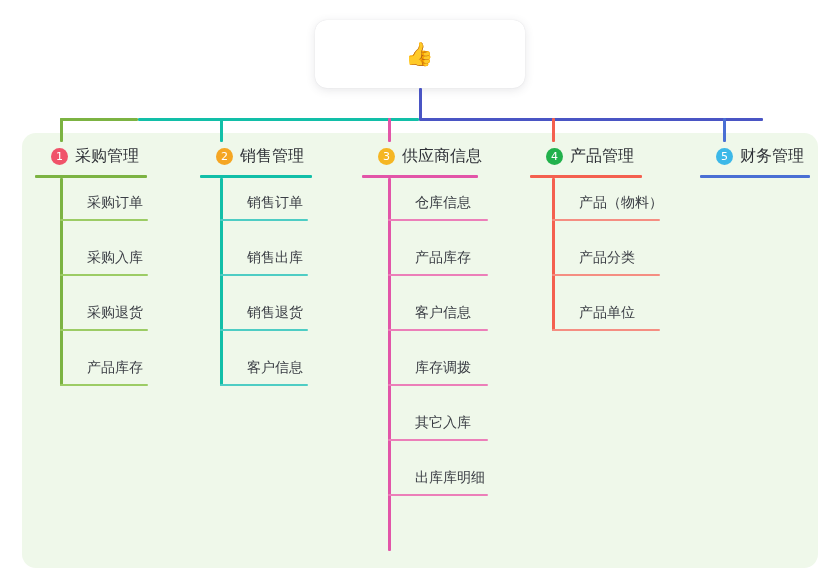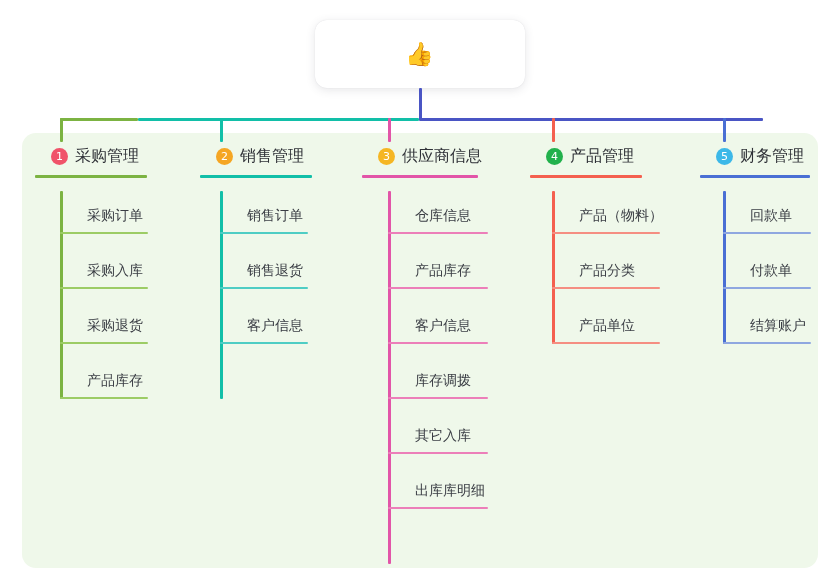--- a/index.html
+++ b/index.html
@@ -100,21 +100,20 @@
     color: #2f3137;
     white-space: nowrap;
   }
   .col-underline {
     height: 3px;
     border-radius: 1px;
     margin-top: 6px;
   }
   .col-body {
     position: relative;
-    margin-top: 13px;
   }
   .spine {
     position: absolute;
     left: 0;
     top: 0;
     width: 3px;
     border-radius: 1px;
   }
   .leaf {
     position: relative;
@@ -190,20 +189,24 @@
         <span class="col-title">销售管理</span>
       </div>
       <div class="col-underline" style="width: 112px; background: rgb(18, 191, 168);"></div>
       <div class="col-body" style="height: 220px; margin-left: 20px;">
         <div class="spine" style="height: 208px; background: rgb(18, 191, 168);"></div>
         <div class="leaf">
           <span class="leaf-label">销售订单</span>
           <div class="leaf-underline" style="width: 88px; background: rgb(78, 205, 196);"></div>
         </div>
         <div class="leaf">
+          <span class="leaf-label">销售出库</span>
+          <div class="leaf-underline" style="width: 88px; background: rgb(78, 205, 196);"></div>
+        </div>
+        <div class="leaf">
           <span class="leaf-label">销售退货</span>
           <div class="leaf-underline" style="width: 88px; background: rgb(78, 205, 196);"></div>
         </div>
         <div class="leaf">
           <span class="leaf-label">客户信息</span>
           <div class="leaf-underline" style="width: 88px; background: rgb(78, 205, 196);"></div>
         </div>
       </div>
     </div>
     <div class="vline" style="left: 388px; top: 118px; height: 24px; background: rgb(226, 85, 168);"></div>
@@ -264,29 +267,14 @@
         </div>
       </div>
     </div>
     <div class="vline" style="left: 723px; top: 118px; height: 24px; background: rgb(74, 111, 212);"></div>
     <div class="column" style="left: 700px;">
       <div class="col-header">
         <span class="badge" style="background: rgb(60, 184, 232);">5</span>
         <span class="col-title">财务管理</span>
       </div>
       <div class="col-underline" style="width: 110px; background: rgb(74, 111, 212);"></div>
-      <div class="col-body" style="height: 165px; margin-left: 23px;">
-        <div class="spine" style="height: 153px; background: rgb(74, 111, 212);"></div>
-        <div class="leaf">
-          <span class="leaf-label">回款单</span>
-          <div class="leaf-underline" style="width: 88px; background: rgb(143, 167, 224);"></div>
-        </div>
-        <div class="leaf">
-          <span class="leaf-label">付款单</span>
-          <div class="leaf-underline" style="width: 88px; background: rgb(143, 167, 224);"></div>
-        </div>
-        <div class="leaf">
-          <span class="leaf-label">结算账户</span>
-          <div class="leaf-underline" style="width: 88px; background: rgb(143, 167, 224);"></div>
-        </div>
-      </div>
     </div>
   </div>
 
 </body></html>

